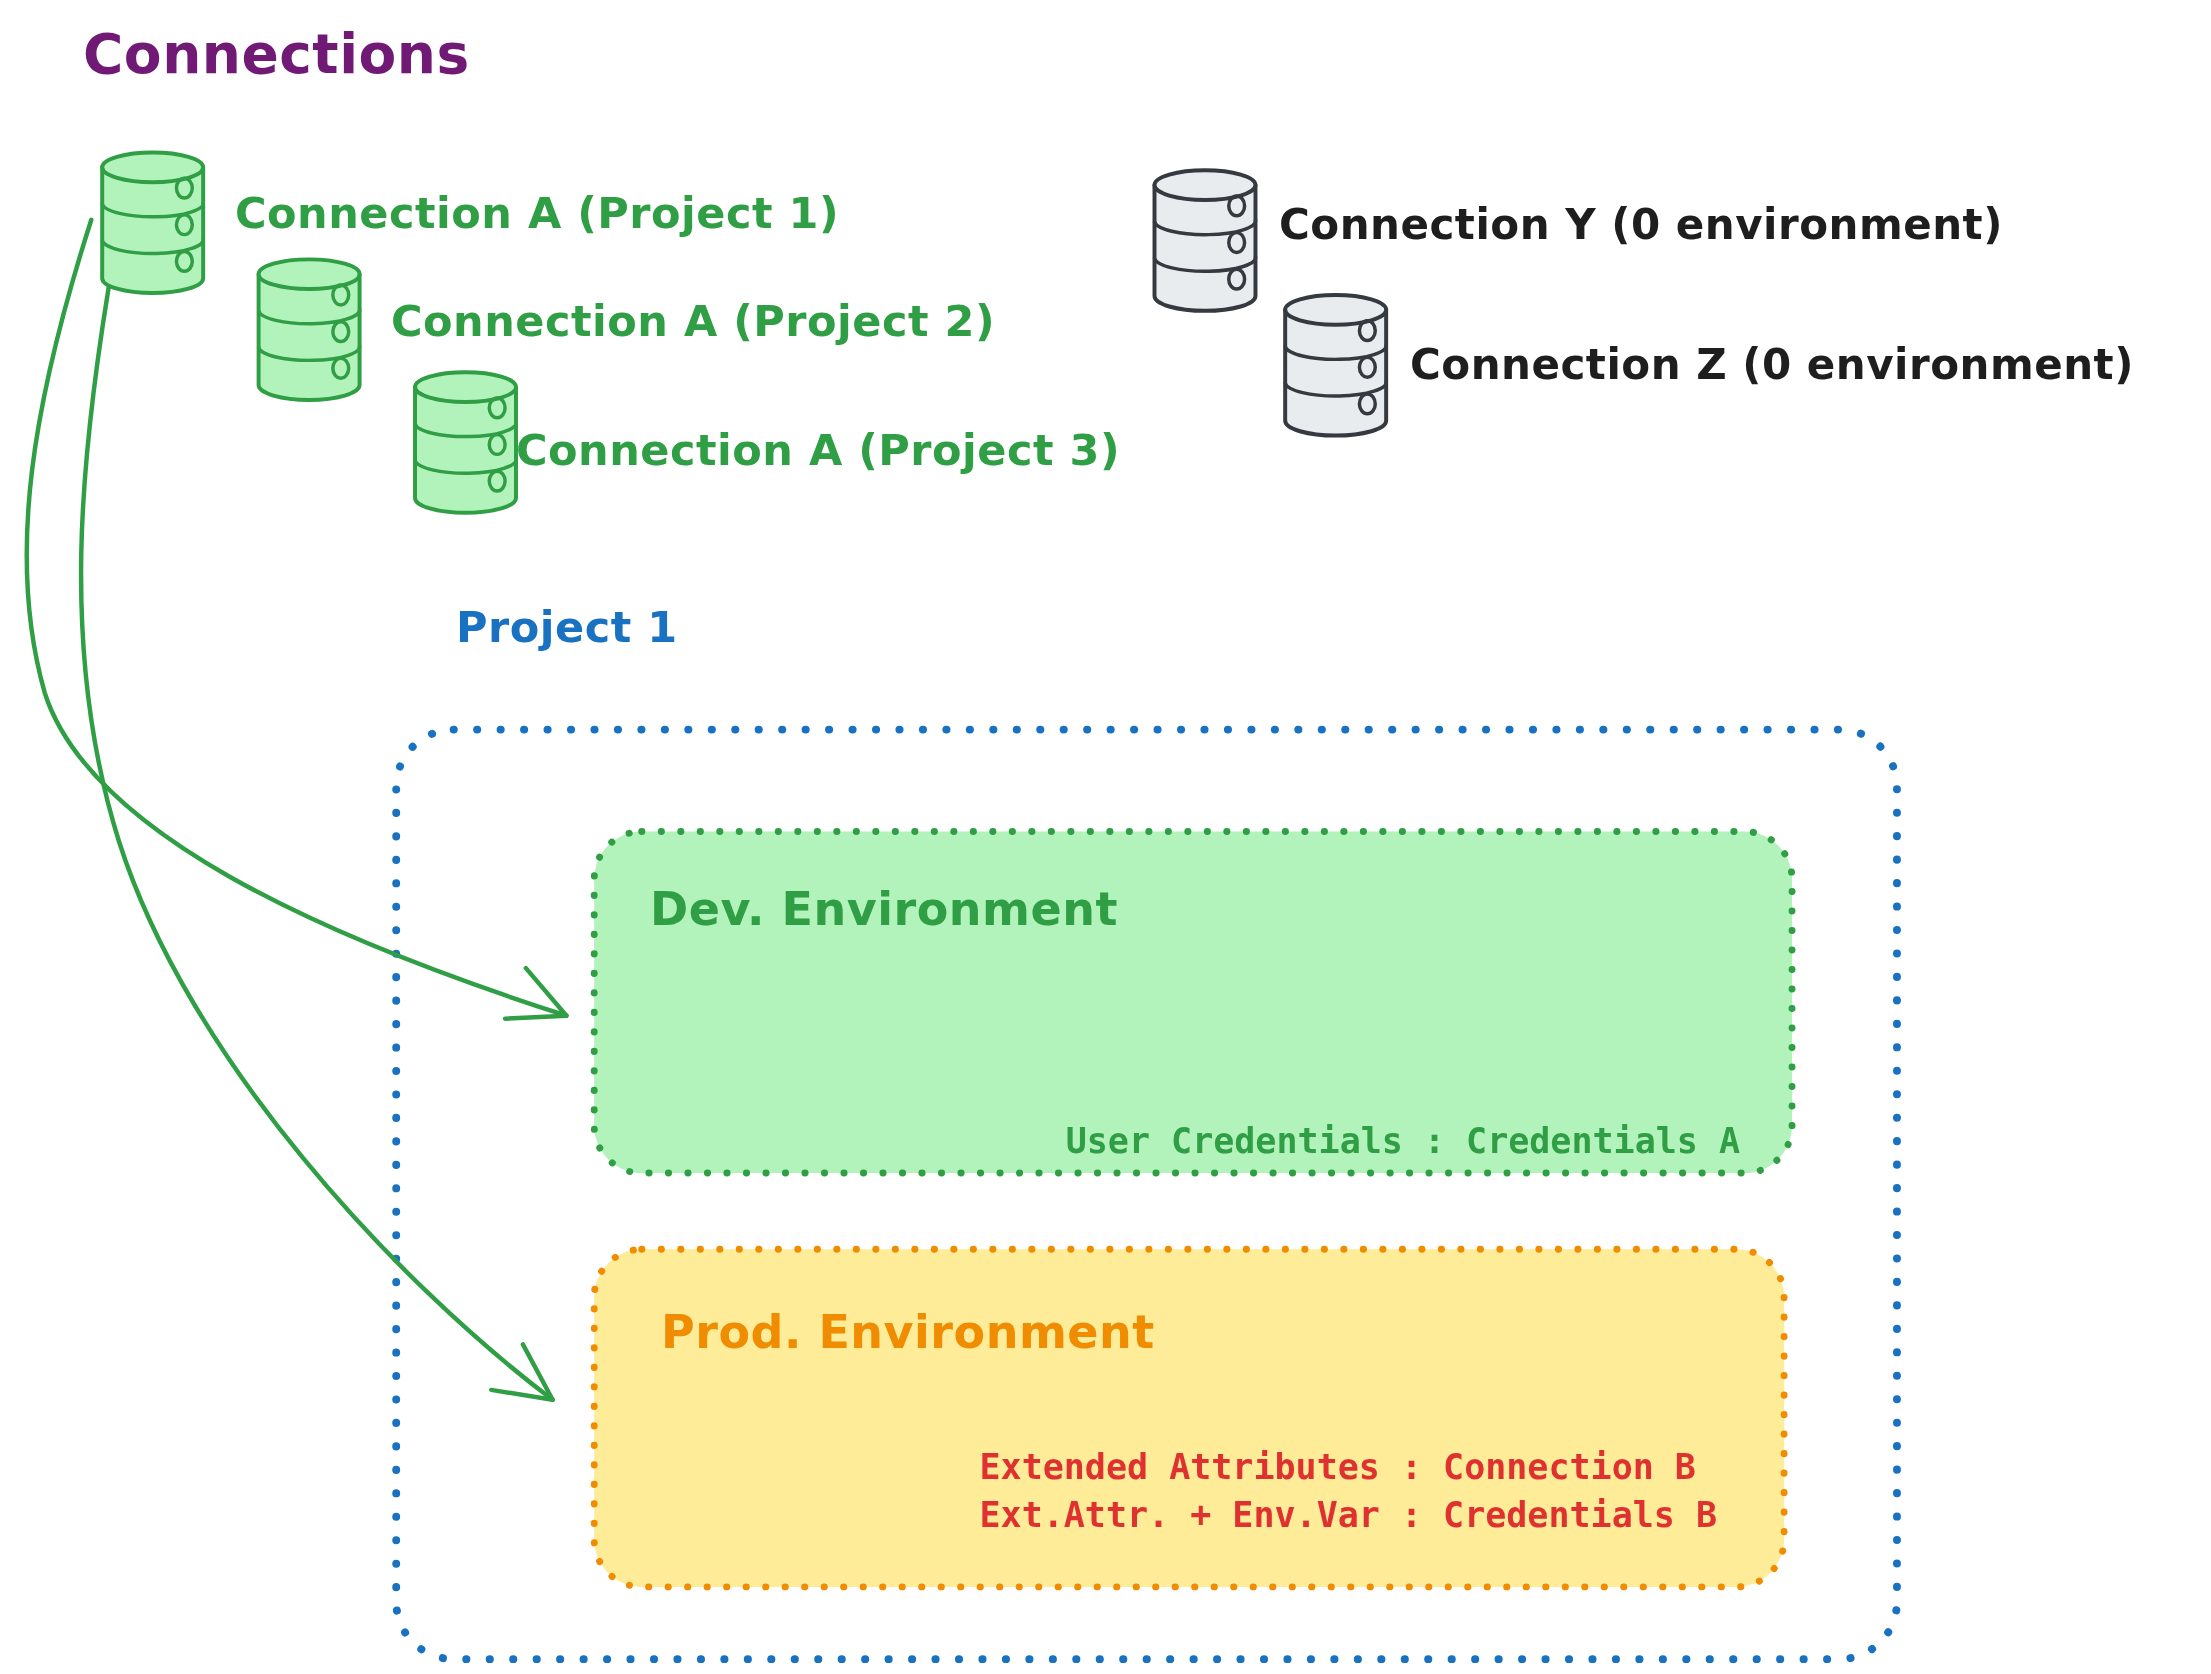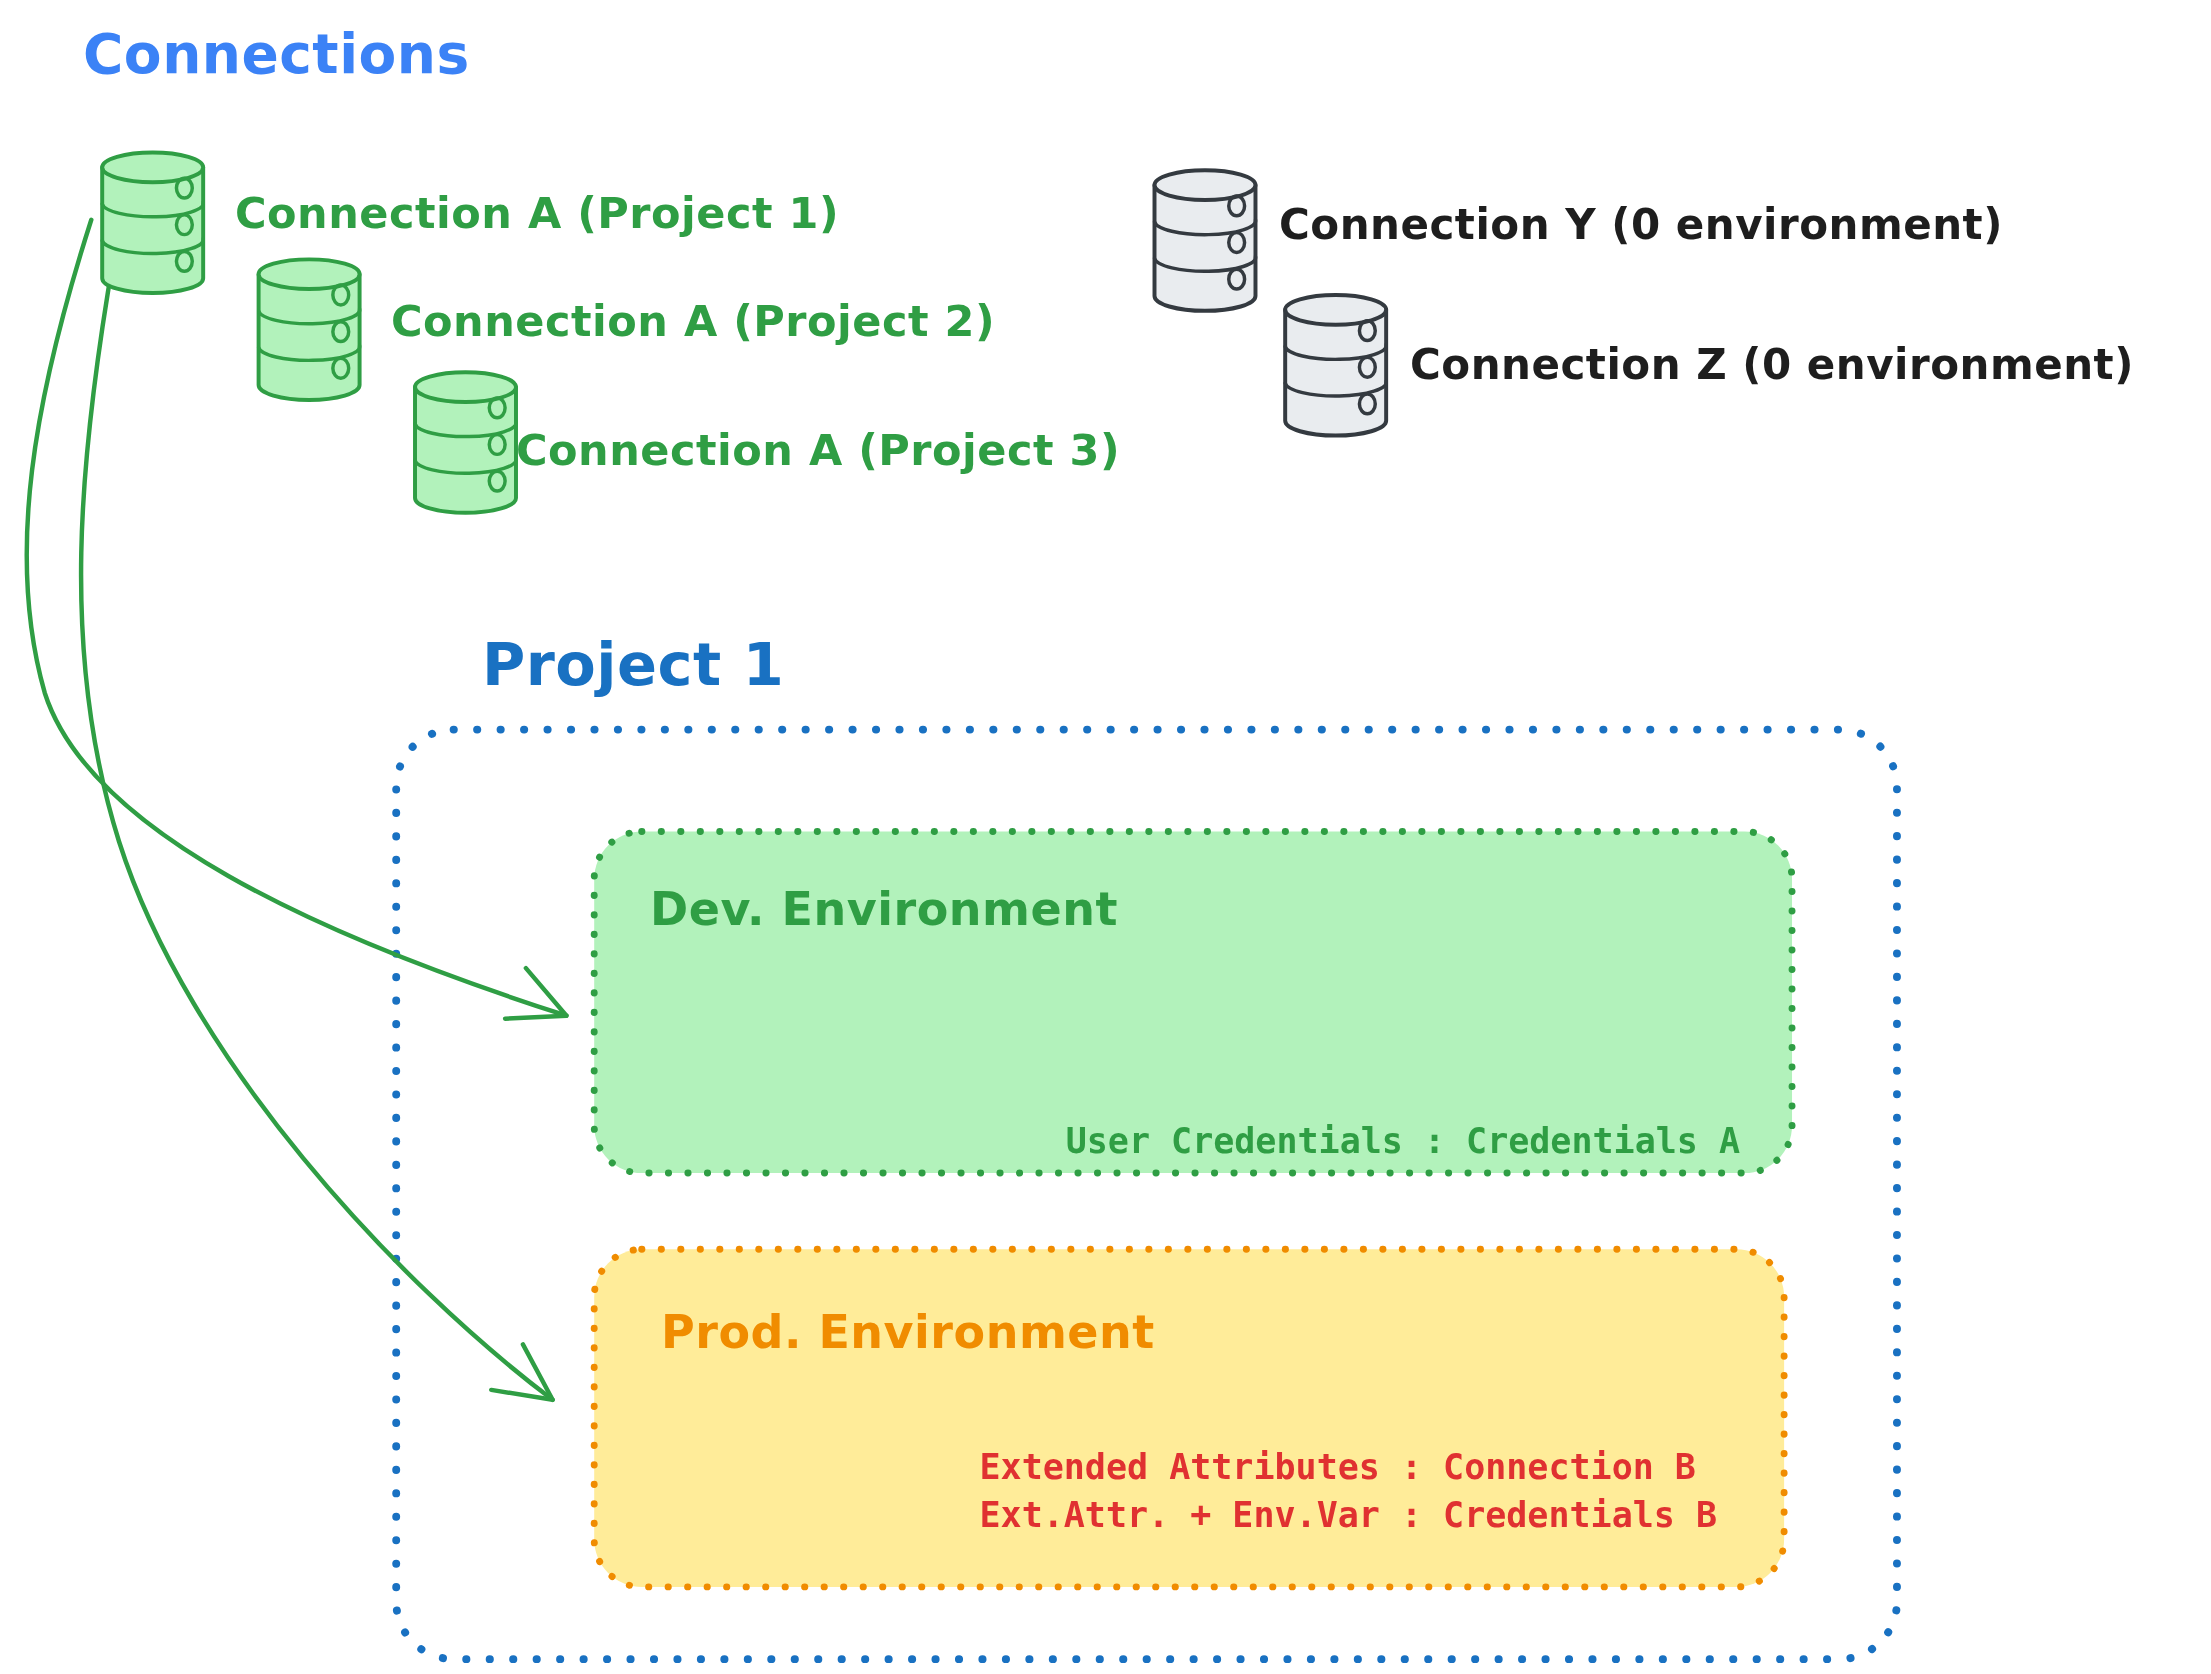--- a/index.html
+++ b/index.html
@@ -13,30 +13,30 @@
   }
   .layer {
     position: absolute;
     left: 0; top: 0;
     width: 2212px; height: 1674px;
   }
   .txt { position: absolute; white-space: nowrap; }
   .hand { font-weight: 700; letter-spacing: 0.5px; }
   .mono { font-family: "DejaVu Sans Mono", monospace; font-weight: 700; }
 
-  #heading      { left: 83px;  top: 22px;  font-size: 55px; color: #3b82f6; }
+  #heading      { left: 83px;  top: 22px;  font-size: 55px; color: #701a75; }
   .conn-green   { font-size: 43px; color: #2f9e44; }
   #conn-a1      { left: 235px; top: 188px; }
   #conn-a2      { left: 391px; top: 296px; }
   #conn-a3      { left: 516px; top: 405px; margin-top: 20px; }
   .conn-dark    { font-size: 42px; color: #1e1e1e; }
   #conn-y       { left: 1279px; top: 200px; }
   #conn-z       { left: 1410px; top: 327px; margin-top: 13px; }
 
-  #project-title { left: 482px; top: 602px; font-size: 59px; color: #1971c2; margin-top: 28px; }
+  #project-title { left: 456px; top: 602px; font-size: 43px; color: #1971c2; }
 
   #dev-title    { left: 650px; top: 882px; font-size: 46px; color: #2f9e44; }
   #dev-cred     { right: 472px; top: 1085px; font-size: 35px; color: #2f9e44; margin-top: 36px; }
 
   #prod-title   { left: 661px; top: 1305px; font-size: 46px; color: #f08c00; }
   #prod-lines   { right: 495px; top: 1443px; font-size: 35px; color: #e03131;
                   text-align: left; line-height: 48px; }
 
   svg .sketch { fill: none; stroke-linecap: round; stroke-linejoin: round; }
 </style>

